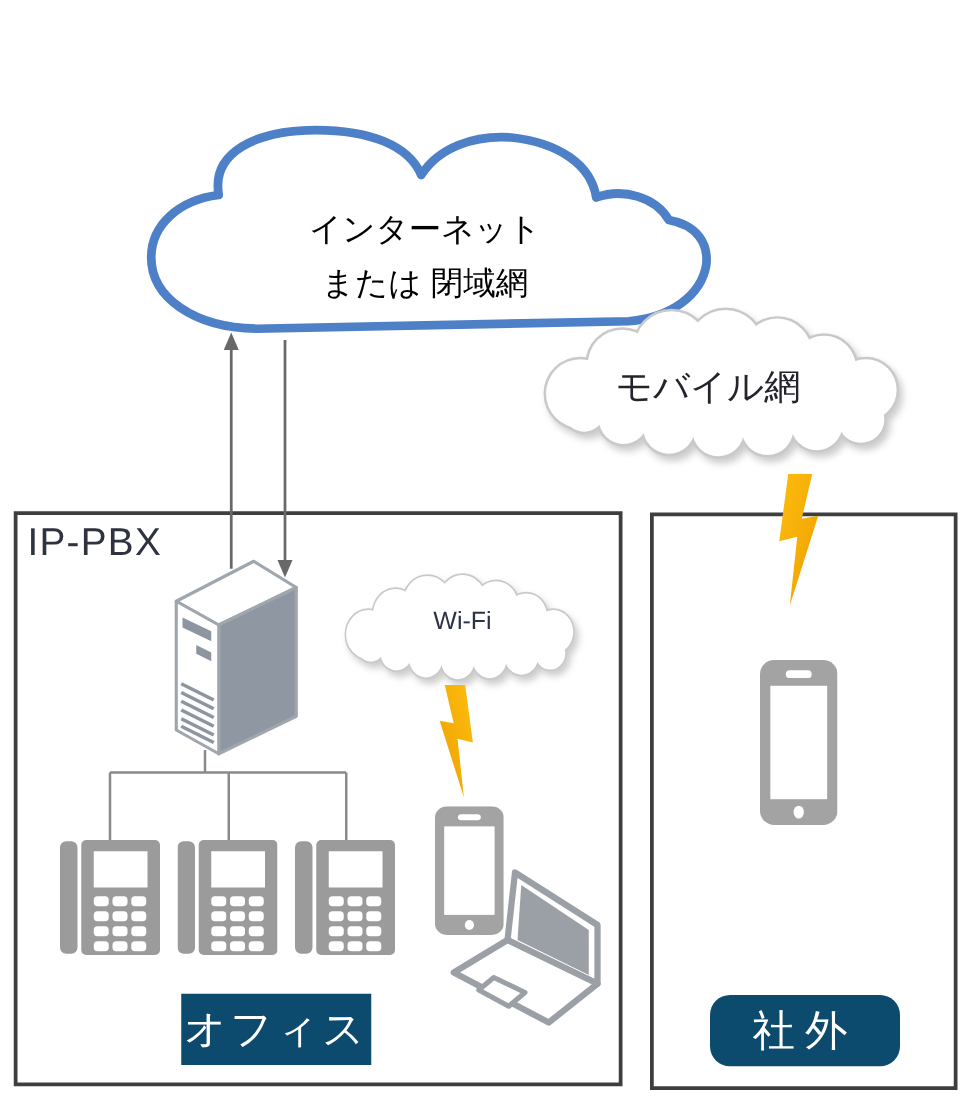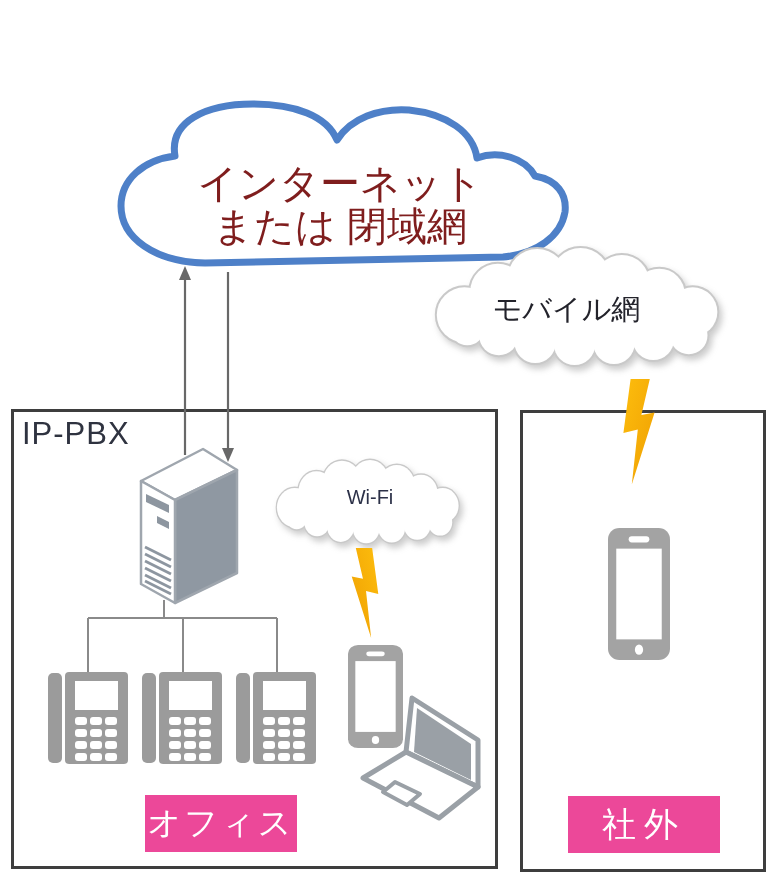--- a/index.html
+++ b/index.html
@@ -15,38 +15,38 @@
   .office-box{left:11px;top:409px;width:487px;height:460px;z-index:1;}
   .outside-box{left:520px;top:410px;width:246px;height:462px;z-index:1;}
 
   .ippbx-title{
     position:absolute;left:22px;top:416px;z-index:2;
     font-size:31px;font-weight:normal;letter-spacing:1px;color:#2f3340;
   }
 
   
   .cloud-text{position:absolute;text-align:center;color:#1b1b1b;z-index:6;pointer-events:none;}
-  .internet-text{left:130px;top:162px;width:420px;font-size:40px;line-height:43px;color:#7f1d1d;}
+  .internet-text{left:130px;top:162px;width:420px;font-size:26px;line-height:43px;color:#000000;}
   .mobile-text{left:409px;top:290px;width:315px;font-size:29px;color:#23232b;}
   .wifi-text{left:268px;top:486px;width:204px;font-size:20px;color:#2c3148;}
 
   .fluffy{filter:drop-shadow(3px 4px 3px rgba(110,110,110,0.35));}
   .z-cloud{z-index:5;}
   .z-device{z-index:2;}
   .z-server{z-index:3;}
   .z-arrows{z-index:4;}
   .z-bolt{z-index:6;}
 
   
   .caption{
     position:absolute;display:flex;align-items:center;justify-content:center;
-    background:#ec4899;color:#ffffff;z-index:2;
+    background:#0c4a6e;color:#ffffff;z-index:2;
   }
   .office-caption{left:145px;top:795px;width:152px;height:57px;font-size:33px;letter-spacing:3px;}
-  .outside-caption{left:568px;top:796px;width:152px;height:57px;font-size:34px;letter-spacing:8px;}
+  .outside-caption{left:568px;top:796px;width:152px;height:57px;font-size:34px;letter-spacing:8px;border-radius:16px;}
 </style>
 </head>
 <body>
 
 <div class="canvas">
 
   <svg width="0" height="0" style="position:absolute" aria-hidden="true">
     <defs>
       <linearGradient id="boltGrad" x1="0" y1="0" x2="1" y2="1">
         <stop offset="0" stop-color="#fdbd0d"></stop>

